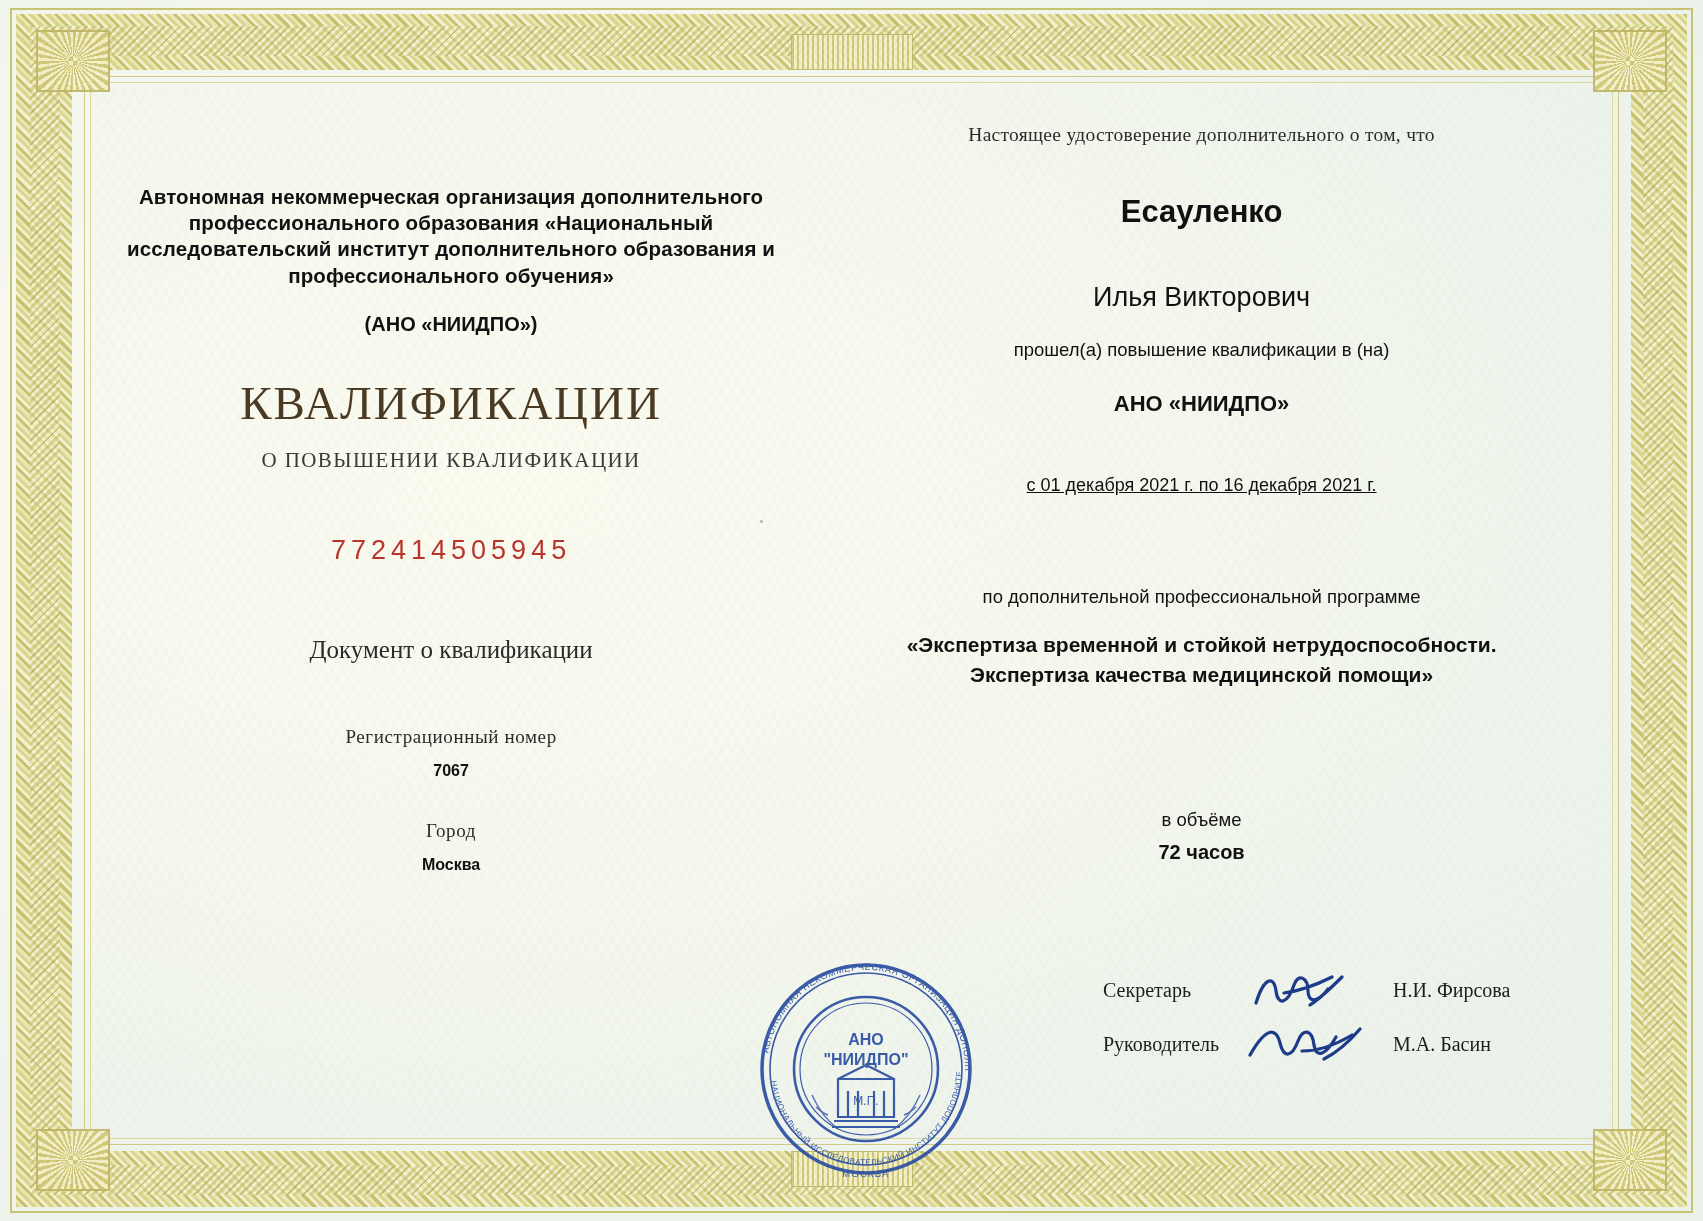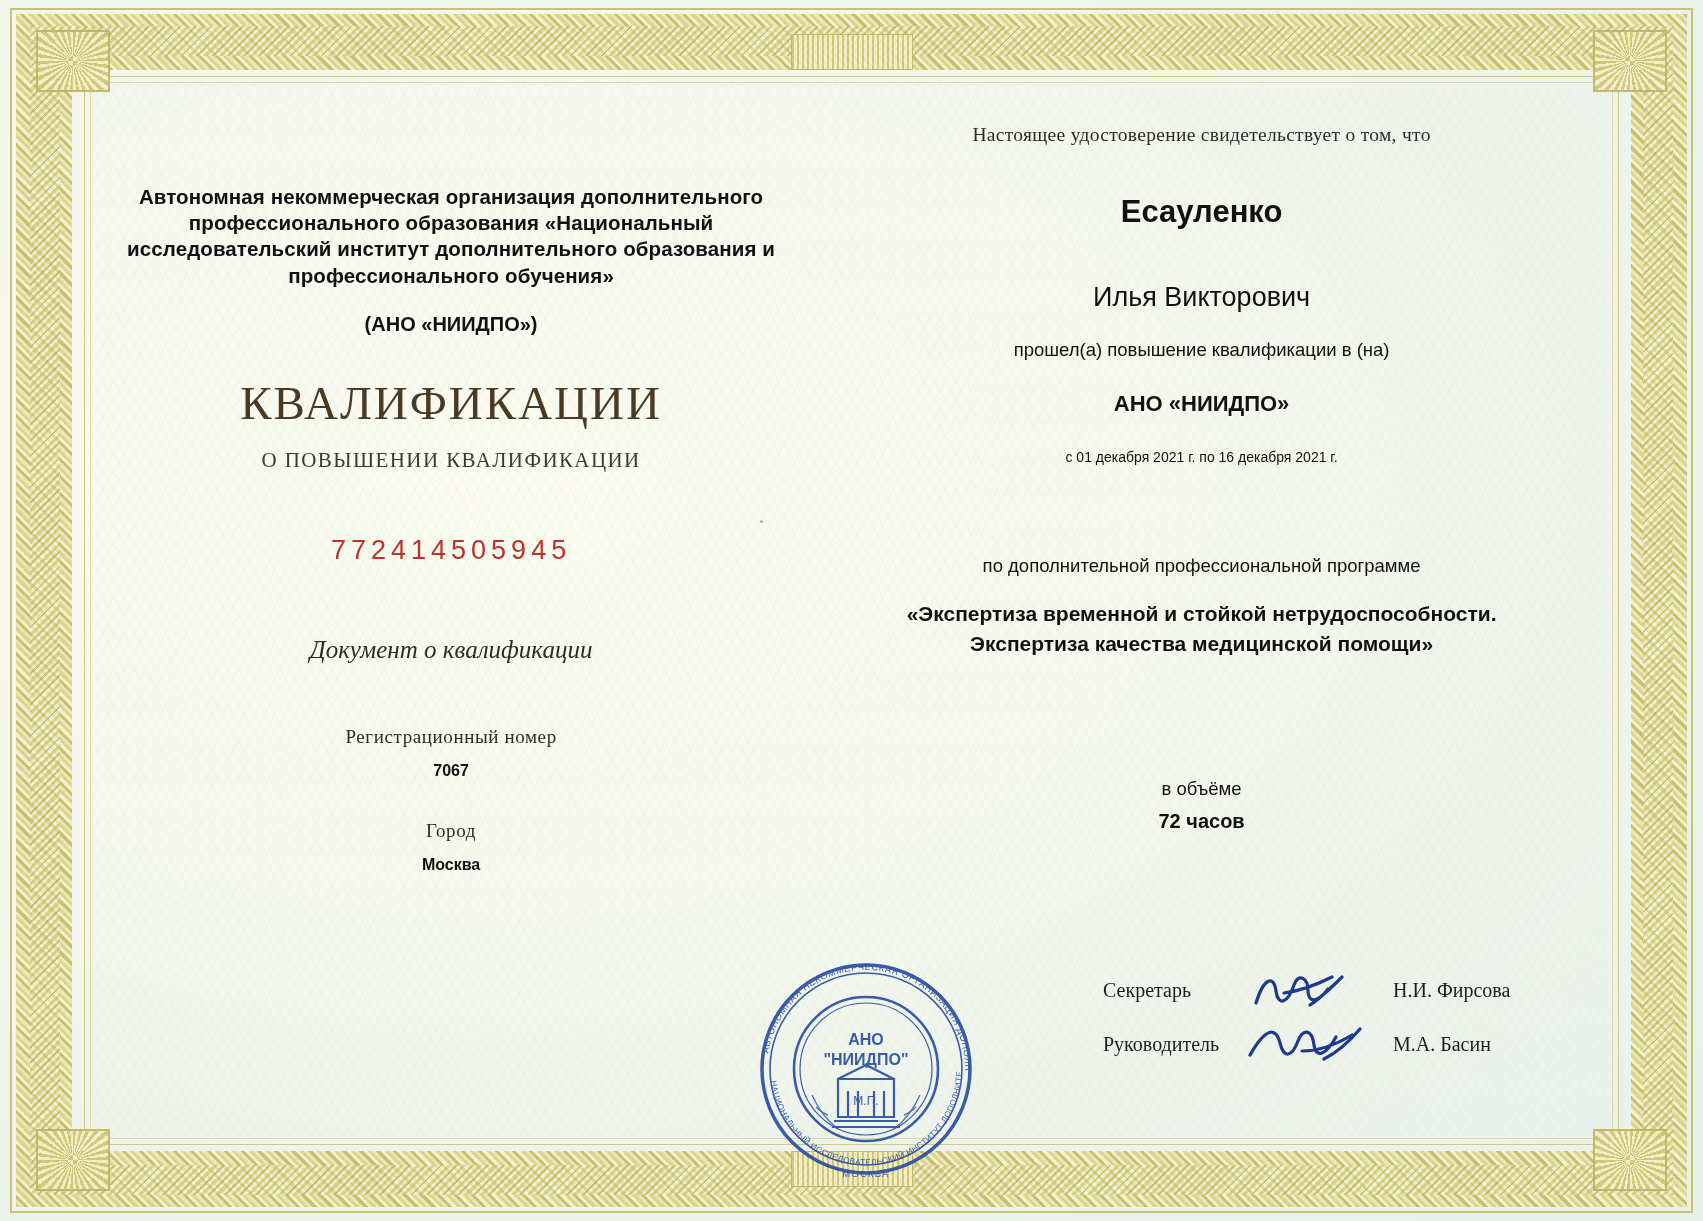--- a/index.html
+++ b/index.html
@@ -162,21 +162,20 @@
   }
   .doc-number {
     font-family: Liberation Sans, sans-serif;
     font-size: 27px;
     letter-spacing: 5px;
     color: #b8342a;
     margin-top: 62px;
   }
   .doc-kind {
     font-family: "Liberation Serif", serif;
-    font-style: italic;
     font-size: 25px;
     color: #2b2b2b;
     margin-top: 70px;
   }
   .field-block { margin-top: 62px; }
   .field-label {
     font-family: "Liberation Serif", serif;
     font-size: 19px;
     letter-spacing: .6px;
     color: #2b2b2b;
@@ -213,23 +212,24 @@
     color: #111;
     margin-top: 26px;
   }
   .r-place {
     font-size: 22px;
     font-weight: bold;
     color: #111;
     margin-top: 30px;
   }
   .r-period {
-    font-size: 14px;
-    color: #111;
-    margin-top: 32px;
+    font-size: 18px;
+    color: #111;
+    margin-top: 58px;
+    text-decoration: underline;
   }
   .r-prog-label {
     font-size: 18.5px;
     color: #111;
     margin-top: 90px;
   }
   .r-prog-name {
     font-size: 21px;
     font-weight: bold;
     color: #111;
@@ -342,21 +342,21 @@
       </div>
 
       <div class="field-block tight">
         <div class="field-label">Город</div>
         <div class="field-value">Москва</div>
       </div>
 
     </div>
 
     <div class="col-right">
-      <div class="r-intro">Настоящее удостоверение свидетельствует о том, что</div>
+      <div class="r-intro">Настоящее удостоверение дополнительного о том, что</div>
 
       <div class="r-surname">Есауленко</div>
 
       <div class="r-firstname">Илья Викторович</div>
 
       <div class="r-passed">прошел(а) повышение квалификации в (на)</div>
 
       <div class="r-place">АНО «НИИДПО»</div>
 
       <div class="r-period">с 01 декабря 2021 г. по 16 декабря 2021 г.</div>

